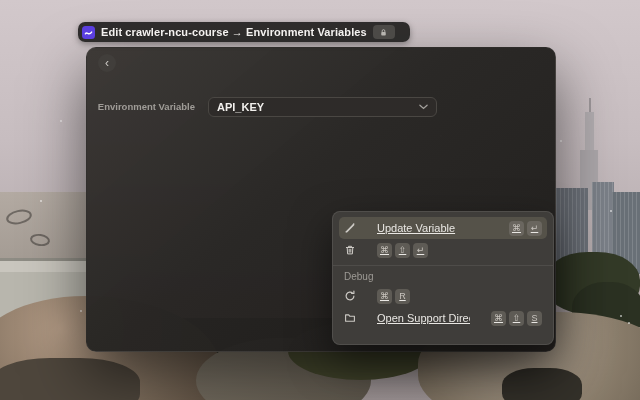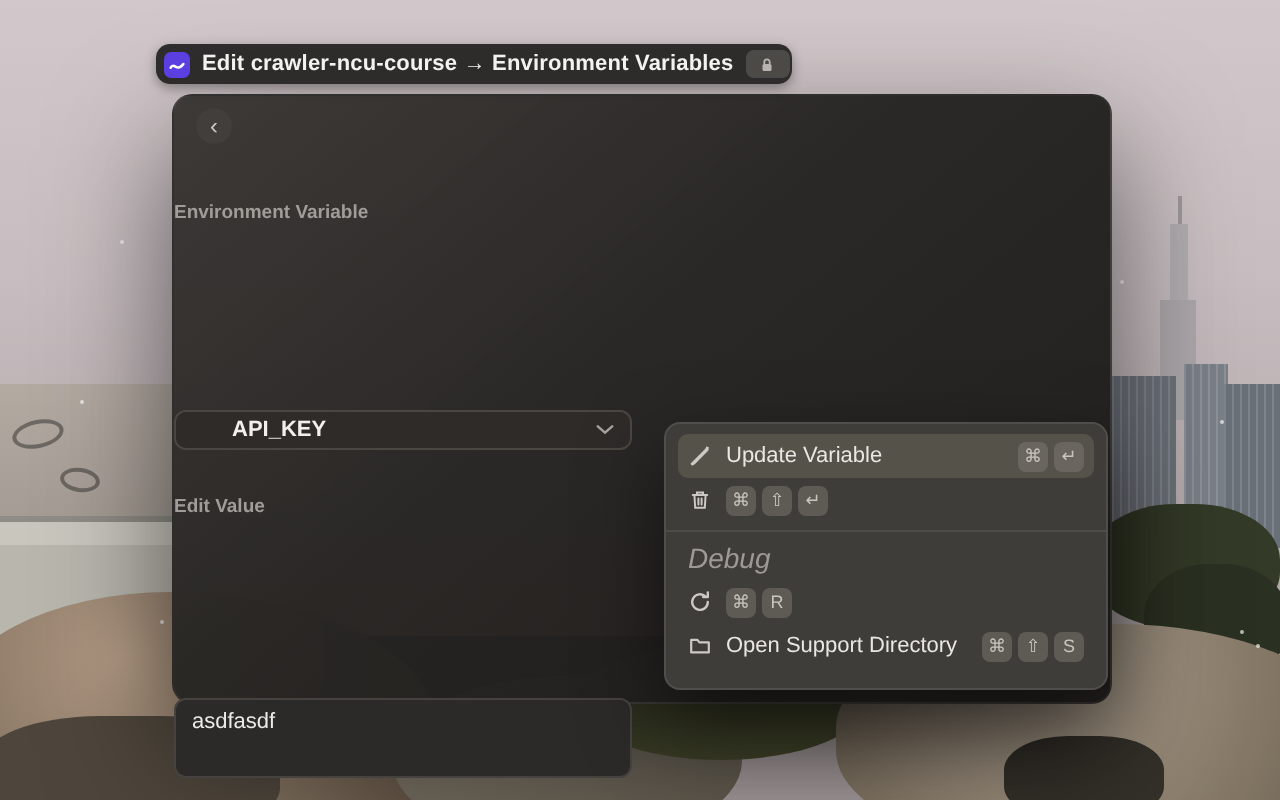--- a/index.html
+++ b/index.html
@@ -38,66 +38,66 @@
   .rock-r { left:418px; top:312px; width:255px; height:115px; border-radius:45%;
     background:radial-gradient(circle at 40% 20%,#c0b2a0,#8a7d6b 55%,#665c4d); }
   .rock-r2 { left:502px; top:368px; width:80px; height:42px; border-radius:40%; background:#35322b; }
   .specks { position:absolute; left:140px; top:60px; width:2px; height:2px; border-radius:50%; background:#fff; opacity:.65;
     box-shadow:160px 20px 0 #fff, 360px -5px 0 #fff, 300px 75px 0 #fff, -80px 60px 0 #fff,
       420px 80px 0 #fff, 470px 150px 0 #fff, -100px 140px 0 #fff, 480px 255px 0 #fff,
       40px -30px 0 #fff, 250px -38px 0 #fff, -60px 250px 0 #fff, 488px 262px 0 #fff; }
 
   
   .pill { position:absolute; left:78px; top:22px; height:20px; z-index:12;
-    display:flex; align-items:center; padding:0 1px 0 4px; gap:6px;
+    display:flex; align-items:center; padding:0 15px 0 4px; gap:6px;
     background:rgba(33,31,30,.92); border-radius:7px; box-shadow:0 2px 6px rgba(0,0,0,.35); }
   .pill-icon { width:13px; height:13px; border-radius:3.5px; background:#5b3fe0;
     display:flex; align-items:center; justify-content:center; flex:0 0 auto; }
   .pill-title { color:#f4f2f0; font-size:11px; font-weight:700; letter-spacing:.1px; white-space:nowrap; }
   .pill-lock { width:22px; height:14px; border-radius:4px; background:#4c4a47;
     display:flex; align-items:center; justify-content:center; flex:0 0 auto; }
 
   
   .panel { position:absolute; left:86px; top:47px; width:470px; height:305px; z-index:10;
     border-radius:10px; border:1px solid rgba(255,255,255,.05);
     background:linear-gradient(140deg,rgba(56,53,50,.97),rgba(39,37,35,.98) 45%,rgba(30,28,26,.98));
     box-shadow:0 25px 60px rgba(0,0,0,.55); }
   .back-btn { position:absolute; left:11px; top:6px; width:18px; height:18px; border-radius:50%;
     background:#413e3b; color:#cbc8c4; display:flex; align-items:center; justify-content:center;
     font-size:12px; line-height:1; padding-bottom:1px; }
   .form { position:absolute; left:0; top:49px; width:100%; }
-  .form-row { display:flex; align-items:flex-start; margin-bottom:16px;flex-direction:column; }
+  .form-row { display:flex; align-items:flex-start; margin-bottom:16px; }
   .f-label { flex:0 0 108px; text-align:right; margin-right:13px; color:#a09d98;
     font-size:9.5px; font-weight:600; }
   .form-row.r1 .f-label { line-height:20px; }
   .form-row.r2 .f-label { padding-top:7px; }
   .dropdown { width:229px; height:20px; border-radius:6px; border:1px solid #4a4743;
     background:#2e2b29; display:flex; align-items:center; padding:0 8px; }
-  .dd-value { color:#f2f0ed; font-size:11px; font-weight:600; flex:1;margin-left:20px; }
+  .dd-value { color:#f2f0ed; font-size:11px; font-weight:600; flex:1; }
   .textarea { width:229px; height:40px; border-radius:6px; border:1px solid #454240;
     background:#2c2a28; padding:5px 8px; color:#eceae7; font-size:11px; }
 
   
   .popup { position:absolute; left:332px; top:211px; width:222px; height:134px; z-index:15;
     border-radius:8px; border:1px solid rgba(255,255,255,.09); overflow:hidden;
     background:rgba(64,62,59,.98); box-shadow:0 16px 40px rgba(0,0,0,.5);
     display:flex; flex-direction:column; }
   .menu-list { flex:1; overflow:hidden; padding:5px 6px 0; }
   .menu-item { height:22px; border-radius:5px; display:flex; align-items:center;
-    padding:0 5px; gap:7px; color:#e9e7e3; }
+    padding:0 5px; gap:21px; color:#e9e7e3;text-decoration:underline; }
   .menu-item.selected { background:#555249; }
   .mi-icon { width:12px; height:12px; color:#ccc9c4; display:flex; flex:0 0 auto; }
   .mi-label { flex:1; font-size:11px; font-weight:500; white-space:nowrap; overflow:hidden; }
   .mi-keys { display:flex; gap:3px; }
   .mi-keys kbd { width:15px; height:15px; border-radius:4px; background:#5e5b55; color:#c9c5bf;
     font-family:"Liberation Sans","DejaVu Sans",sans-serif; font-size:9px;
     display:flex; align-items:center; justify-content:center; }
   .menu-item.selected .mi-keys kbd { background:#6a665f; }
   .menu-sep { height:1px; background:rgba(255,255,255,.08); margin:4px -6px 3px; }
-  .menu-header { font-size:14px; color:#9d9a95; padding:2px 5px 3px;font-style:italic; }
+  .menu-header { font-size:10px; color:#9d9a95; padding:2px 5px 3px; }
   .search-row { flex:0 0 26px; border-top:1px solid rgba(255,255,255,.08);
     display:flex; align-items:center; padding:0 10px; }
   .caret { width:1px; height:12px; background:#d6d3ce; margin-right:2px; }
   .search-ph { color:#8b8884; font-size:11px; }
 
   svg { display:block; }
 </style>
 </head>
 <body>
 
@@ -149,26 +149,20 @@
         <label class="f-label">Environment Variable</label>
         <div class="dropdown">
           <span class="dd-value">API_KEY</span>
           <span class="dd-chevron">
             <svg width="9" height="6" viewBox="0 0 10 6">
                 <path d="M1 1l4 3.5L9 1" fill="none" stroke="#a5a29e" stroke-width="1.4" stroke-linecap="round"></path>
               </svg>
           </span>
         </div>
       </div>
-      <div class="form-row r2">
-        <label class="f-label">Edit Value</label>
-        <div class="textarea">
-          <span>asdfasdf</span>
-        </div>
-      </div>
     </div>
   </div>
 
   <div class="popup">
     <div class="menu-list">
 
       <div class="menu-item selected">
         <span class="mi-icon">
           <svg width="12" height="12" viewBox="0 0 12 12">
               <path d="M2.4 9.6L9 3l.8-1.5L9.6 3 3 9.6l-1.3.7z" fill="none" stroke="currentColor" stroke-width="1.3" stroke-linecap="round"></path>

